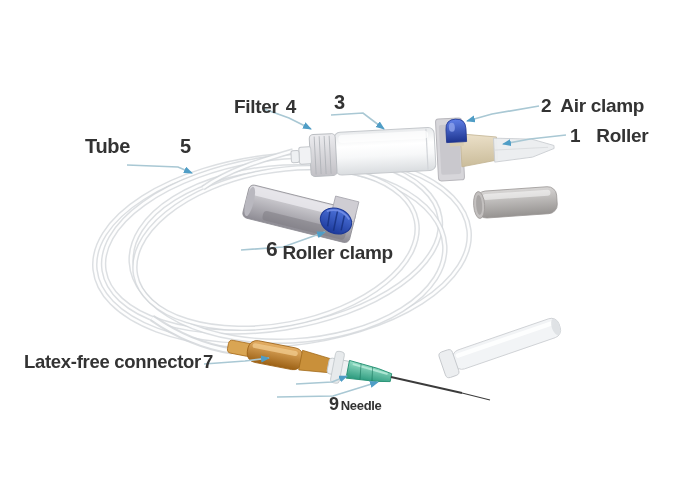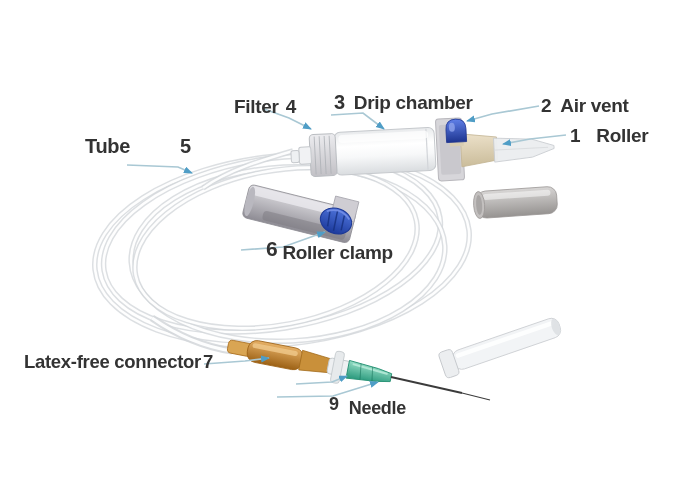--- a/index.html
+++ b/index.html
@@ -15,21 +15,21 @@
     letter-spacing:-0.3px;line-height:1;
   }
   #lbl-spike{left:570px;top:126px;}   #lbl-spike .num{margin-right:16px;}
   #lbl-airvent{left:541px;top:96px;}  #lbl-airvent .num{margin-right:9px;}
   #lbl-drip{left:334px;top:93px;}     #lbl-drip .num{margin-right:9px;font-size:20px;transform:translateY(-1px);}
   #lbl-filter{left:206px;top:97px;}   #lbl-filter .nm{margin-right:7px;margin-left:28px;}
   #lbl-tube{left:85px;top:136px;font-size:20px;gap:40px;} #lbl-tube .nm{margin-right:10px;}
   #lbl-roller{left:266px;top:238px;}  #lbl-roller .num{font-size:21px;} #lbl-roller .nm{margin-left:5px;padding-top:5px;}
   #lbl-latex{left:24px;top:353px;font-size:18.5px;} #lbl-latex .nm{margin-right:2px;}
   #lbl-luer{left:203px;top:369px;}    #lbl-luer .nm{margin-right:10px;}
-  #lbl-needle{left:329px;top:395px;}  #lbl-needle .num{font-size:18px;} #lbl-needle .nm{margin-left:10px;padding-top:4px;font-size:18px;}
+  #lbl-needle{left:329px;top:395px;}  #lbl-needle .num{font-size:18px;} #lbl-needle .nm{margin-left:2px;padding-top:4px;font-size:13px;}
   
   .leader{stroke:var(--leader-line,#a9c8d4);stroke-width:1.7;fill:none;marker-end:url(#arw);}
   .arw-path{fill:var(--arrowhead,#4f9dc6);}
   
   .t-o{fill:none;stroke:var(--tubing,#d3d7db);stroke-width:5.5;opacity:.8;}
   .t-i{fill:none;stroke:#ffffff;stroke-width:2.6;opacity:.95;}
   .t-o2{fill:none;stroke:var(--tubing,#d3d7db);stroke-width:7;opacity:.85;}
   .t-i2{fill:none;stroke:#ffffff;stroke-width:3.2;opacity:.95;}
 </style>
 </head>
@@ -190,25 +190,24 @@
     <polyline class="leader" points="277,397 333,396 378,382"></polyline>
   </g>
 </svg>
 
 <div class="lbl" id="lbl-spike">
   <span class="num">1</span>
   <span class="nm">Roller</span>
 </div>
 <div class="lbl" id="lbl-airvent">
   <span class="num">2</span>
-  <span class="nm">Air vent</span>
+  <span class="nm">Air clamp</span>
 </div>
 <div class="lbl" id="lbl-drip">
   <span class="num">3</span>
-  <span class="nm">Drip chamber</span>
 </div>
 <div class="lbl" id="lbl-filter">
   <span class="nm">Filter</span>
   <span class="num">4</span>
 </div>
 <div class="lbl" id="lbl-tube">
   <span class="nm">Tube</span>
   <span class="num">5</span>
 </div>
 <div class="lbl" id="lbl-roller">

